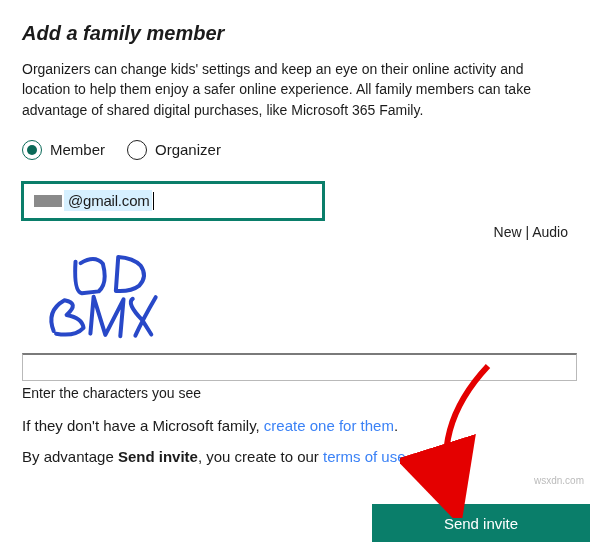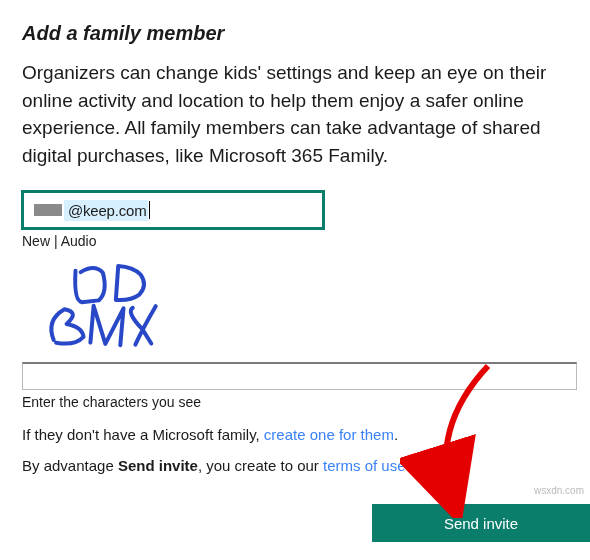--- a/index.html
+++ b/index.html
@@ -17,22 +17,23 @@
       background: #fff;
       position: relative;
     }
     .title {
       font-size: 20px;
       font-weight: 600;
       margin-bottom: 14px;
       font-style: italic;
     }
     .description {
-      font-size: 19px;
+      font-size: 14px;
       line-height: 1.45;
+      margin-bottom: 20px;
       color: #1b1b1b;
     }
     .radio-group {
       display: flex;
       gap: 22px;
       margin-bottom: 22px;
       align-items: center;
     }
     .radio-option {
       display: flex;
@@ -91,20 +92,21 @@
       display: inline-block;
       width: 1px;
       height: 18px;
       background: #000;
       margin-left: 1px;
     }
     .captcha-links {
       font-size: 14px;
       color: #222;
       margin-bottom: 6px;
+      text-align: right;
     }
     .captcha-image {
       width: 210px;
       height: 90px;
       margin: 4px 0 10px 0;
     }
     .captcha-input {
       width: 555px;
       height: 28px;
       border: 1px solid #b9b9b9;
@@ -145,40 +147,50 @@
       cursor: pointer;
       font-family: inherit;
     }
     .arrow-svg {
       position: absolute;
       pointer-events: none;
     }
     .watermark {
       position: absolute;
       right: 6px;
-      bottom: 64px;
+      bottom: 74px;
       font-size: 10px;
       color: #bbb;
     }
   </style>
 </head>
 <body>
 
 
 
 <h1 class="title">Add a family member</h1>
 
 <p class="description">Organizers can change kids' settings and keep an eye on their online activity and location to help them enjoy a safer online experience. All family members can take advantage of shared digital purchases, like Microsoft 365 Family.</p>
 
 <div class="radio-group">
+  <div class="radio-option">
+    <span class="radio-outer selected">
+        <span class="radio-inner"></span>
+      </span>
+    <span class="radio-label">Member</span>
+  </div>
+  <div class="radio-option">
+    <span class="radio-outer"></span>
+    <span class="radio-label">Organizer</span>
+  </div>
 </div>
 
 <div class="email-box">
   <span class="redact"></span>
-  <span class="email-text">@keep.com</span>
+  <span class="email-text">@gmail.com</span>
     <span class="cursor"></span>
 </div>
 
 <div class="captcha-links">New | Audio</div>
 
 <svg class="captcha-image" viewBox="0 0 210 90">
   <g stroke="#2848c8" stroke-width="4" fill="none" stroke-linecap="round" stroke-linejoin="round">
     <path d="M55 10 Q50 40 58 42 L75 42 Q85 35 82 15 Q75 5 60 12" transform="rotate(-6 70 25)"></path>
     <path d="M95 8 L95 42 Q110 42 118 35 Q126 25 118 15 Q110 8 95 8" transform="rotate(4 110 25)"></path>
     <path d="M30 79 Q25 58 45 50 Q60 55 45 65 Q60 70 60 80 Q50 88 32 82" transform="rotate(-8 45 68)"></path>

